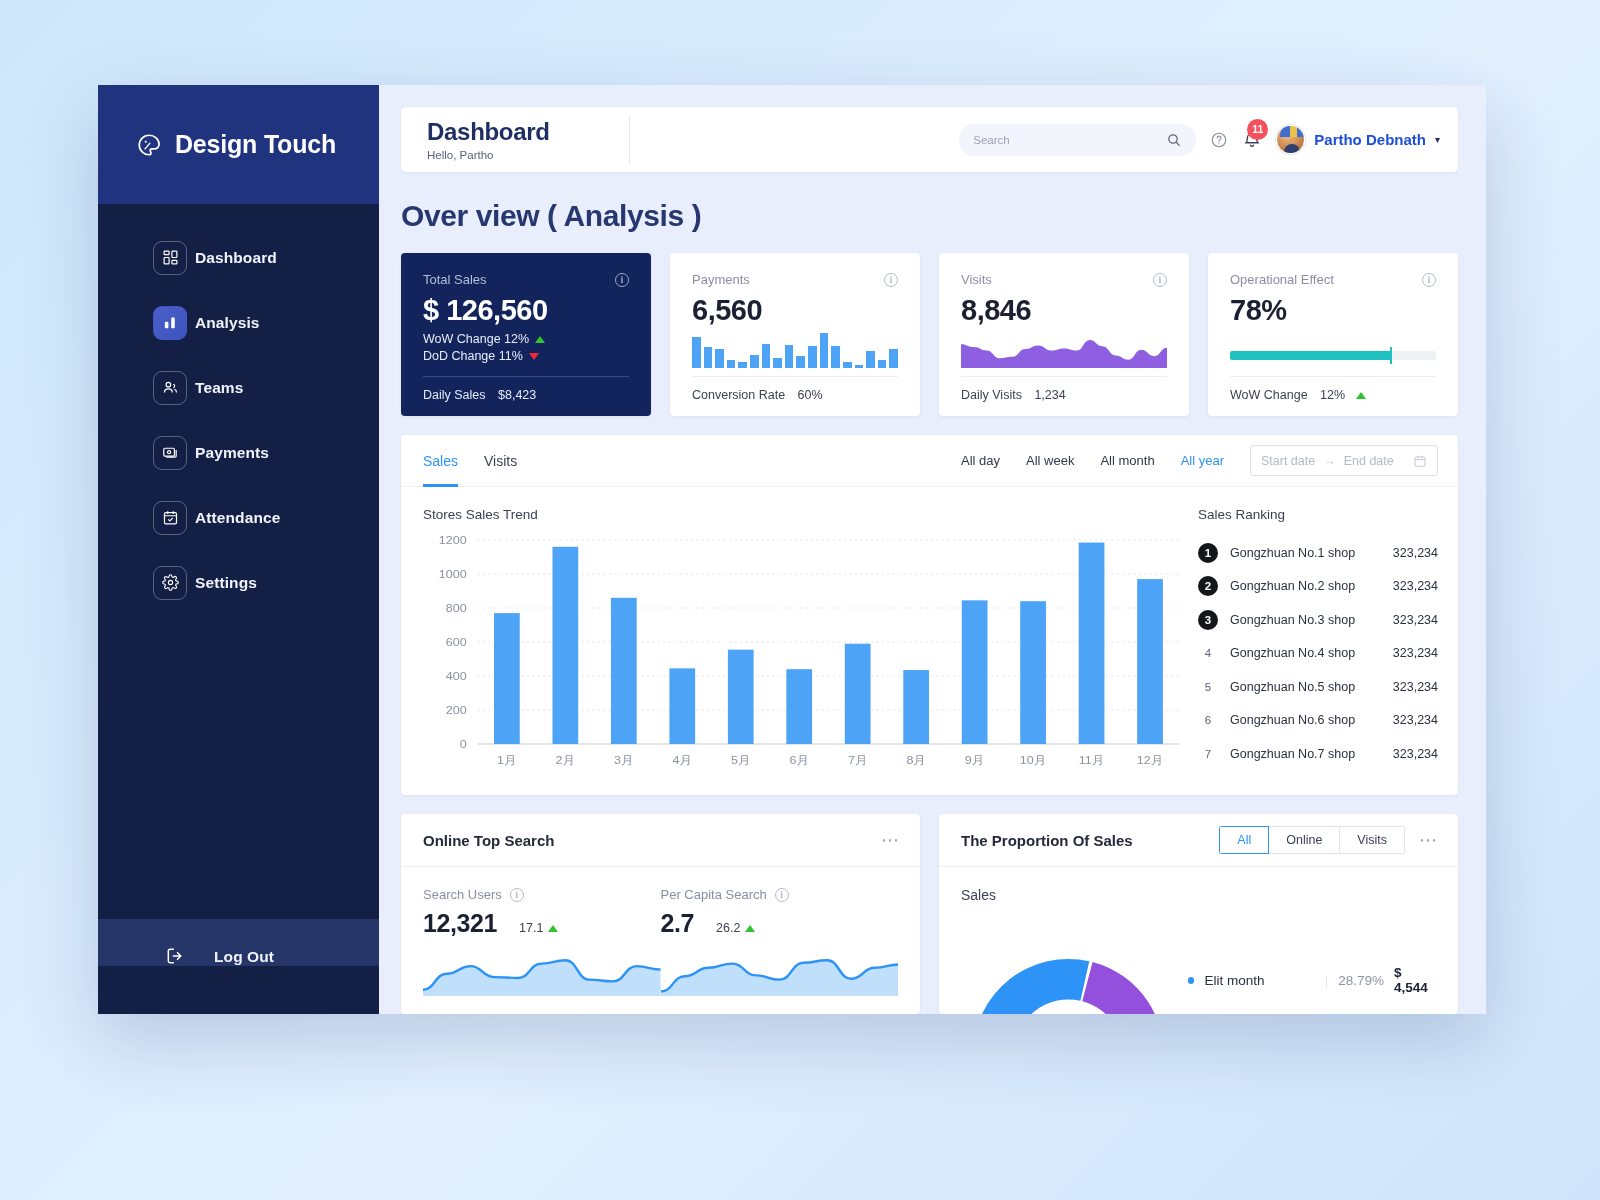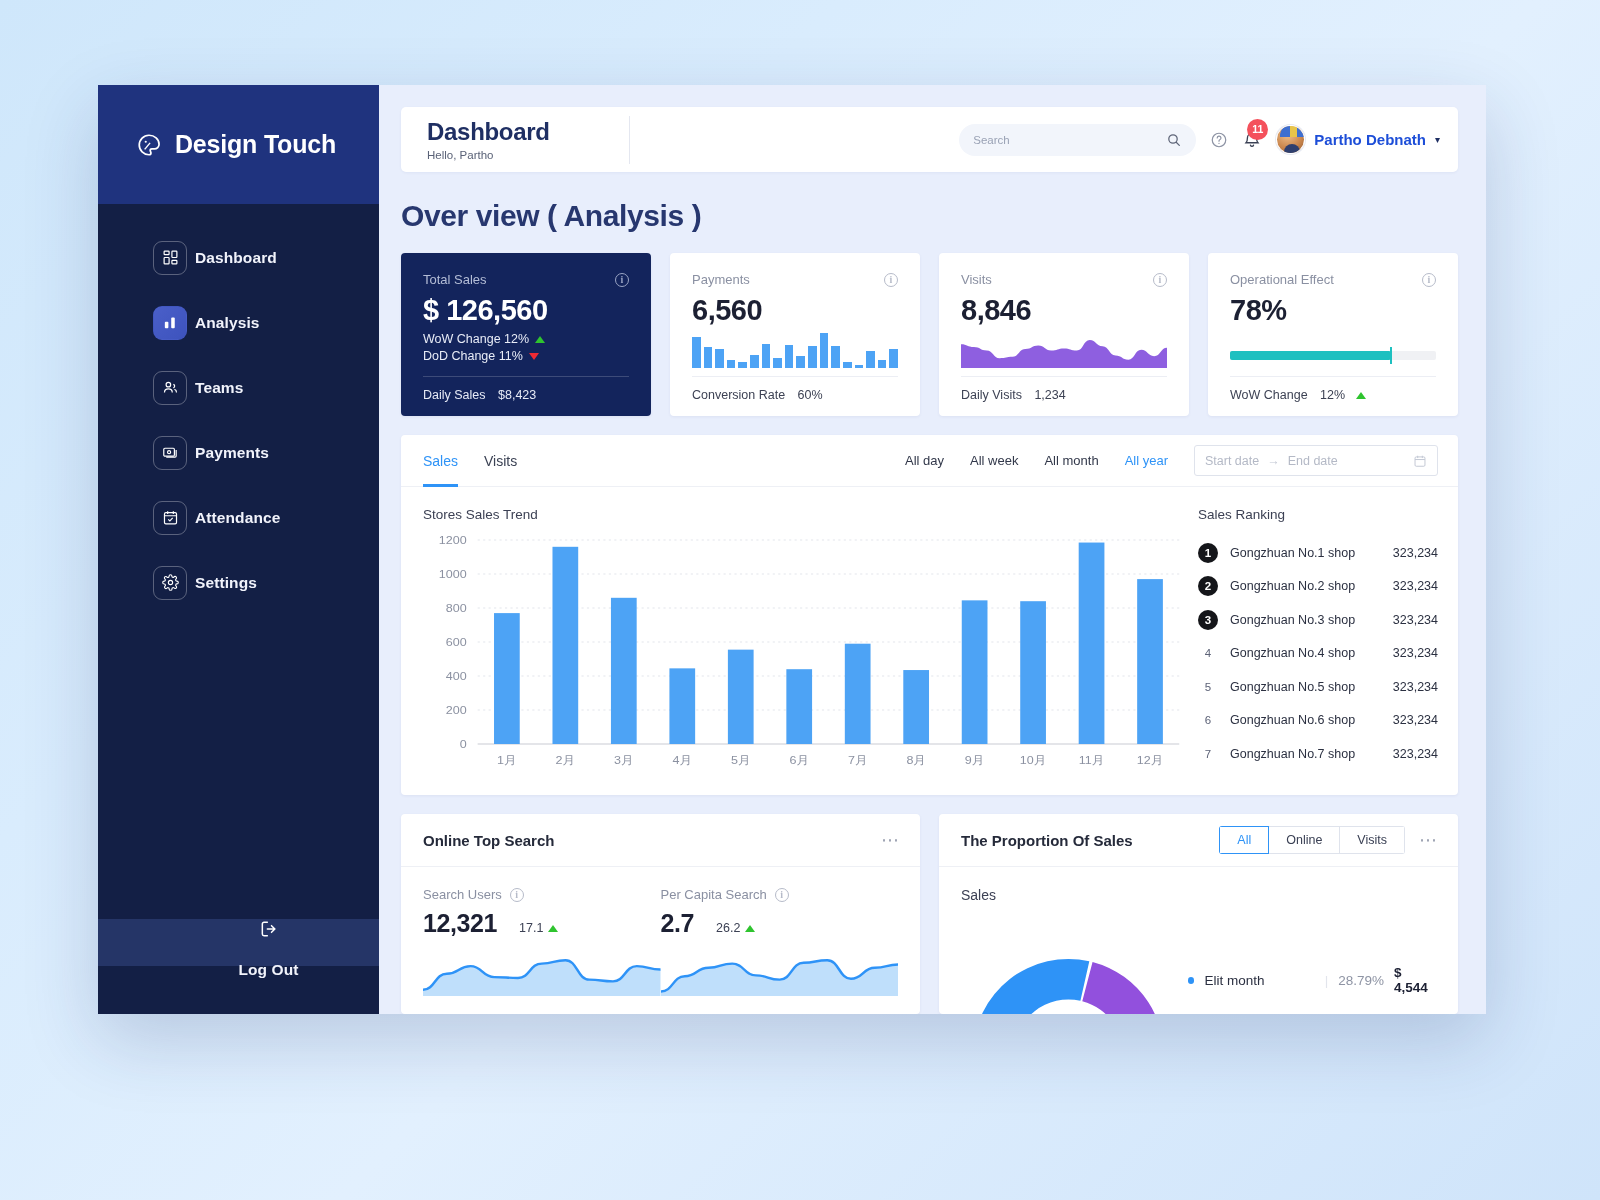--- a/index.html
+++ b/index.html
@@ -72,26 +72,25 @@
   .nav-label {
     color: #f1f3fb;
     font-size: 15.5px;
     font-weight: 600;
     letter-spacing: .1px;
   }
   .logout {
     height: 47px;
     background: #253567;
     display: flex;
-    align-items: center;
+    align-items: flex-end;
     padding-left: 60px;
     gap: 22px;
     cursor: pointer;
     margin-bottom: 48px;
-    flex-direction: column;
   }
   .logout .nav-label { font-weight: 700; }
 
   
   #main {
     flex: 1 1 auto;
     background: #e8eefc;
     padding: 22px 28px 0 22px;
     overflow: hidden;
     position: relative;
@@ -246,21 +245,21 @@
     position: relative; height: 52px; display:flex; align-items:center;
   }
   .tab.active { color: #2e93f7; }
   .tab.active::after {
     content:''; position:absolute; left:0; right:0; bottom:0; height:2.5px; background:#2e93f7;
   }
   .range-filters { margin-left: auto; display:flex; align-items:center; gap: 26px; }
   .range { font-size: 13px; color: #32384a; cursor: pointer; }
   .range.active { color: #2e93f7; }
   .daterange {
-    width: 244px; height: 31px;
+    width: 188px; height: 31px;
     border: 1px solid #dfe3ec; border-radius: 3px;
     display: flex; align-items: center; padding: 12px 10px;
     font-size: 12.5px; color: #b4b9c6; gap: 8px;
   }
   .daterange .arrow { color:#c3c8d4; }
   .daterange .cal { margin-left: auto; color:#c3c8d4; display:flex;}
 
   .panel-body { flex: 1 1 auto; display: flex; padding: 20px 20px 12px 22px; }
   .chart-left { flex: 1 1 auto; position: relative; }
   .chart-title { font-size: 13.5px; color: #3c4154; margin-bottom: 12px; }

